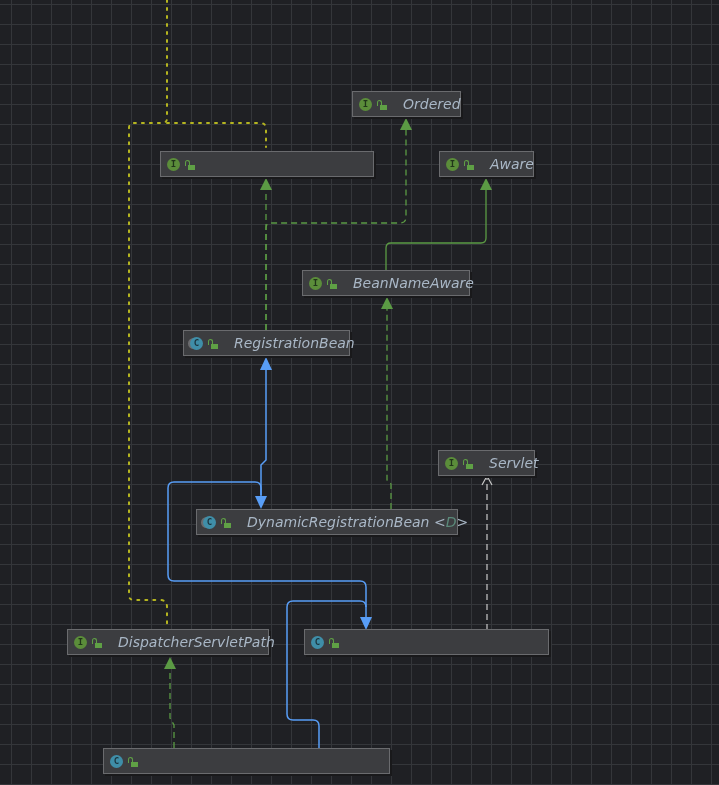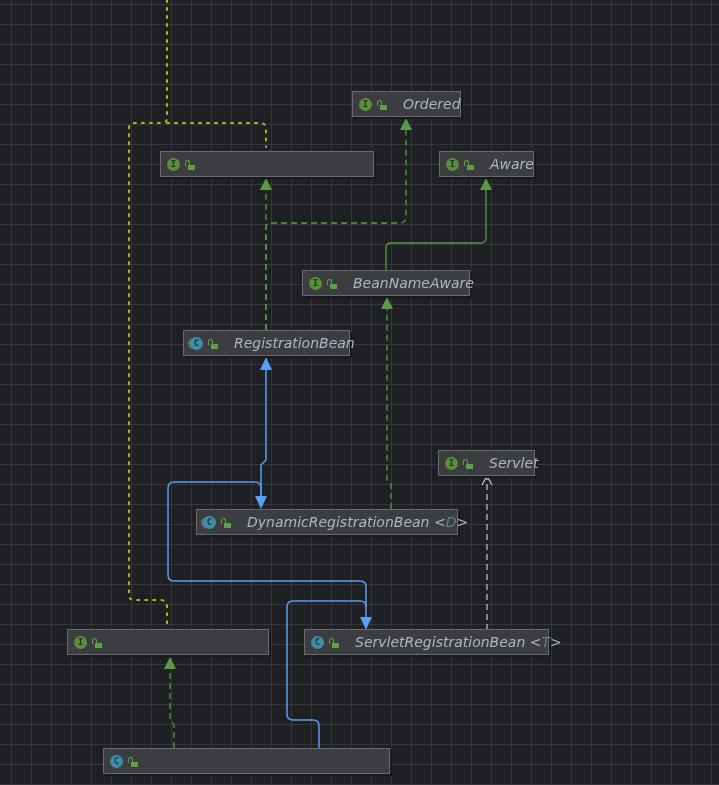--- a/index.html
+++ b/index.html
@@ -167,25 +167,25 @@
 
   <div class="node" style="left:196px; top:509px; width:262px;">
     <span class="kind abstract">C</span>
     <span class="lock"></span>
     <span class="label"><span>DynamicRegistrationBean</span> <span class="tp-bracket">&lt;</span><span class="tp-name">D</span><span class="tp-bracket">&gt;</span></span>
   </div>
 
   <div class="node" style="left:67px; top:629px; width:202px;">
     <span class="kind interface">I</span>
     <span class="lock"></span>
+    <span class="label">DispatcherServletPath</span>
   </div>
 
   <div class="node" style="left:304px; top:629px; width:245px;">
     <span class="kind class">C</span>
     <span class="lock"></span>
-    <span class="label"><span>ServletRegistrationBean</span> <span class="tp-bracket">&lt;</span><span class="tp-name">T</span><span class="tp-bracket">&gt;</span></span>
   </div>
 
   <div class="node" style="left:103px; top:748px; width:287px;">
     <span class="kind class">C</span>
     <span class="lock"></span>
   </div>
 </div>
 
 </body></html>

